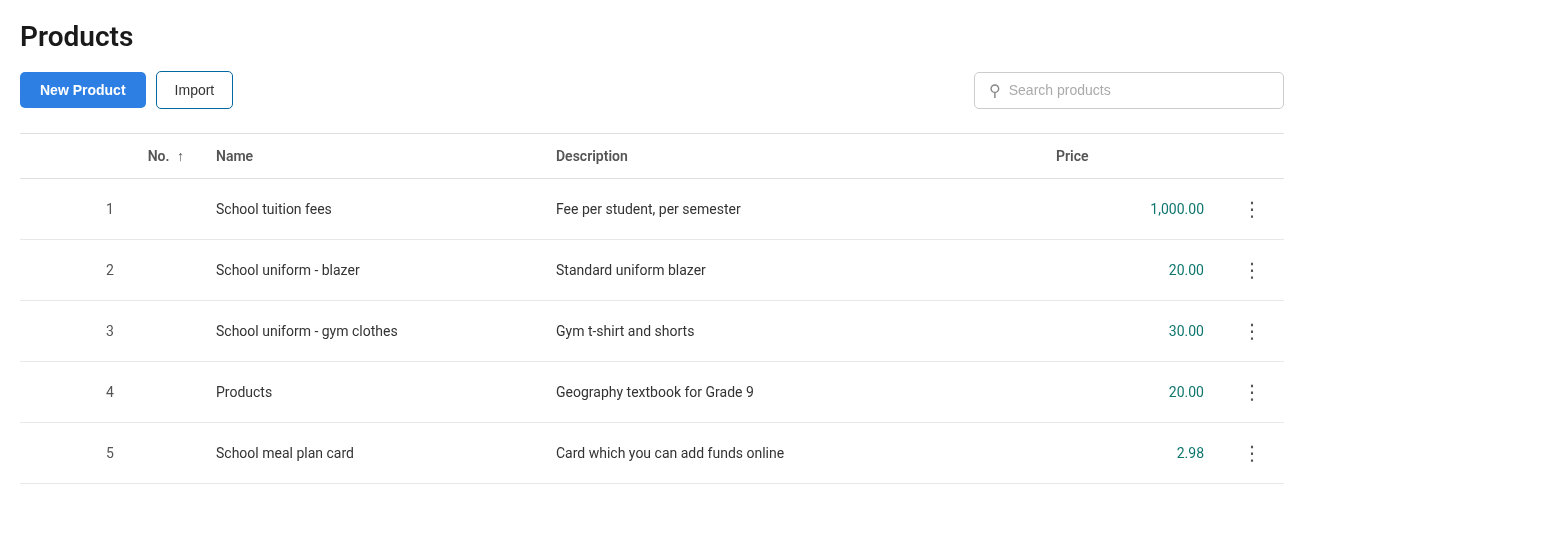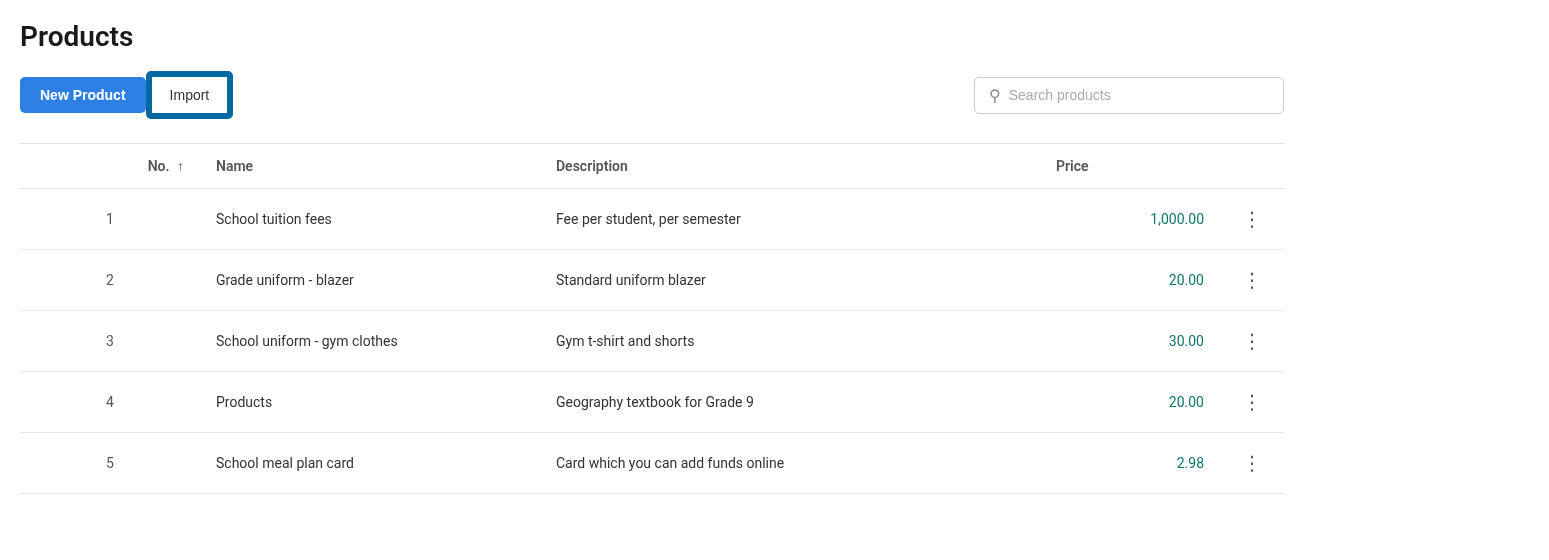--- a/index.html
+++ b/index.html
@@ -31,37 +31,38 @@
     .toolbar {
       display: flex;
       align-items: center;
       justify-content: space-between;
       margin-bottom: 24px;
     }
 
     .toolbar-left {
       display: flex;
       align-items: center;
+      gap: 10px;
     }
 
     .btn-new {
       background: #2d7fe3;
       color: #fff;
       border: none;
       border-radius: 5px;
       padding: 10px 20px;
       font-size: 14px;
       font-weight: 600;
       cursor: pointer;
     }
 
     .btn-import {
       background: #fff;
       color: #333;
-      border: 6px solid #0369a1;
+      border: 1px solid #0369a1;
       border-radius: 5px;
       padding: 10px 18px;
       font-size: 14px;
       cursor: pointer;
     }
 
     .search-box {
       display: flex;
       align-items: center;
       border: 1px solid #ccc;
@@ -207,21 +208,21 @@
       <td class="col-no">1</td>
       <td class="col-name">School tuition fees</td>
       <td class="col-desc">Fee per student, per semester</td>
       <td class="col-price">1,000.00</td>
       <td class="col-actions">
         <button class="more-btn">⋮</button>
       </td>
     </tr>
         <tr>
       <td class="col-no">2</td>
-      <td class="col-name">Grade uniform - blazer</td>
+      <td class="col-name">School uniform - blazer</td>
       <td class="col-desc">Standard uniform blazer</td>
       <td class="col-price">20.00</td>
       <td class="col-actions">
         <button class="more-btn">⋮</button>
       </td>
     </tr>
         <tr>
       <td class="col-no">3</td>
       <td class="col-name">School uniform - gym clothes</td>
       <td class="col-desc">Gym t-shirt and shorts</td>

